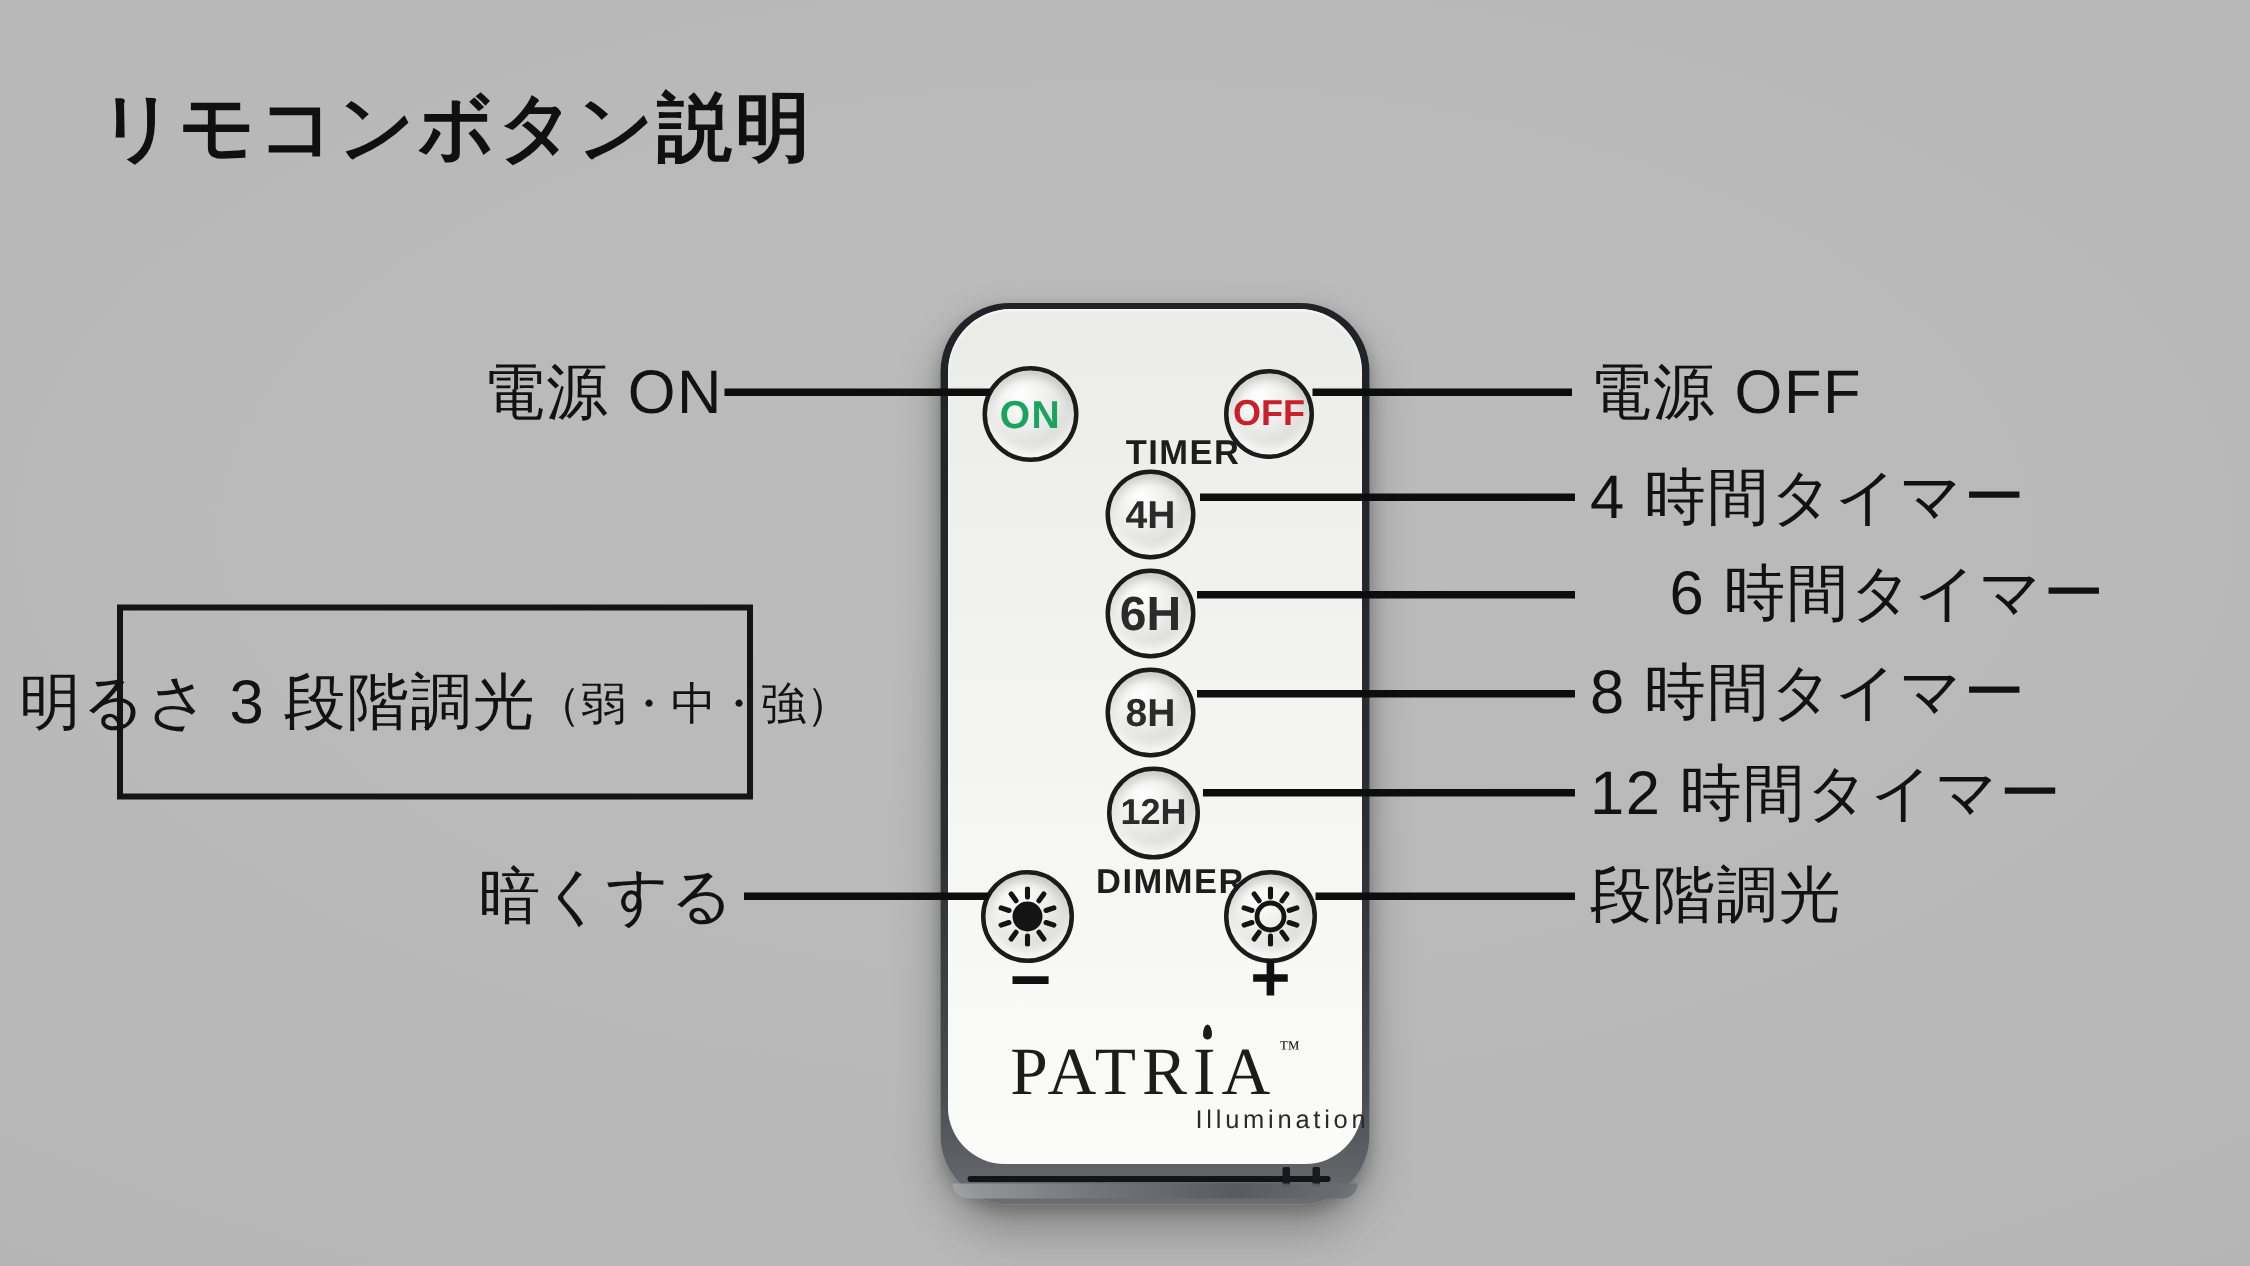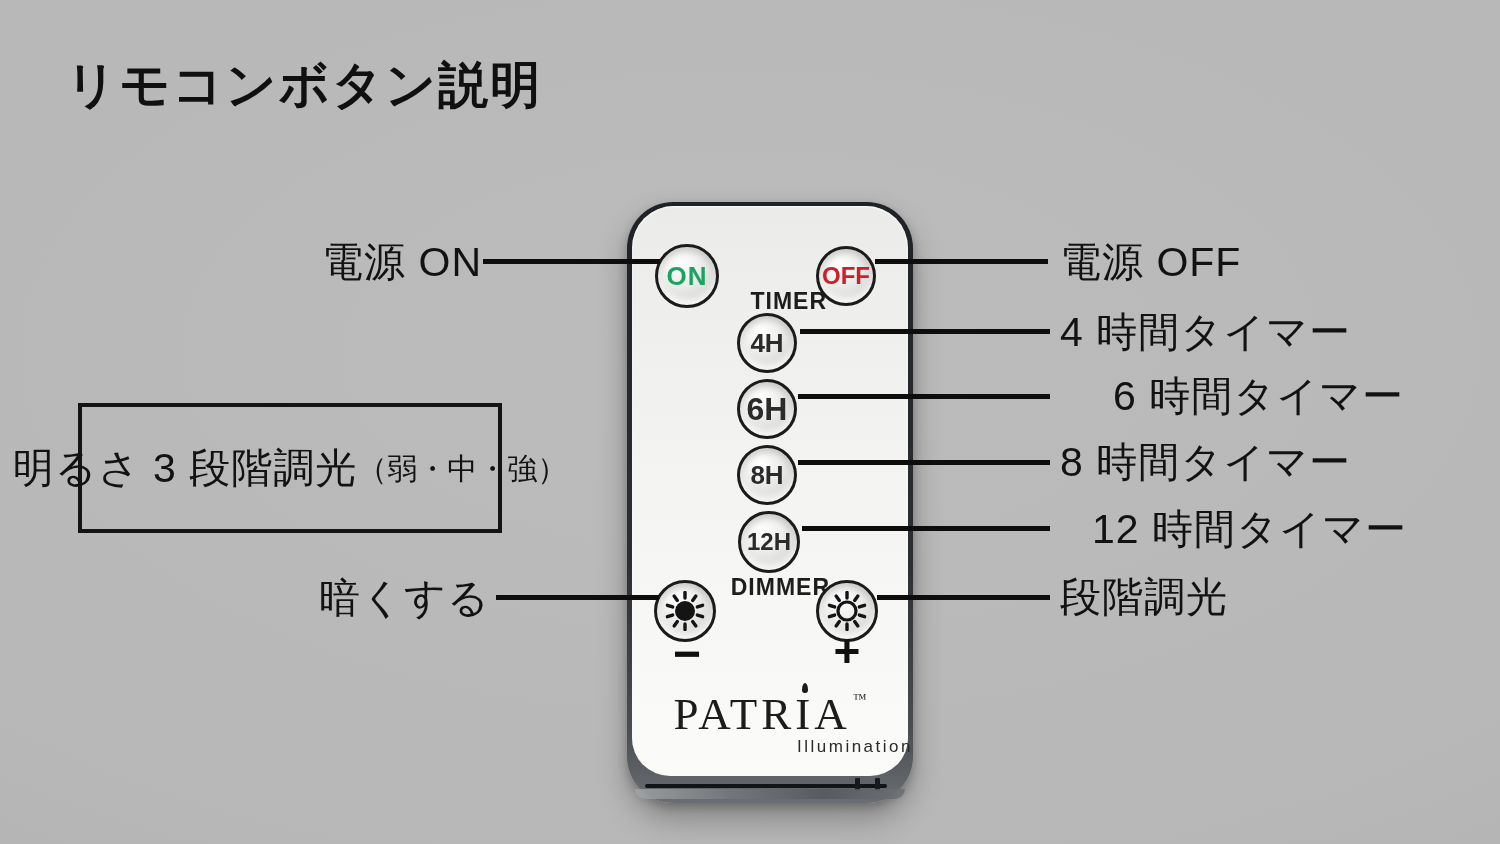--- a/index.html
+++ b/index.html
@@ -109,21 +109,21 @@
   .lab {
     position:absolute; font-size:41px; font-weight:500; color:#121212;
     white-space:nowrap; transform:translateY(-50%); letter-spacing:1px;
   }
   .lab-power-on  { right:1018px; top:262px; }
   .lab-dim-down  { right:1010px; top:598px; }
   .lab-power-off { left:1060px; top:262px; }
   .lab-4h        { left:1060px; top:332px; }
   .lab-6h        { left:1068px; top:396px;margin-left:45px; }
   .lab-8h        { left:1060px; top:462px; }
-  .lab-12h       { left:1060px; top:529px;margin-left:32px; }
+  .lab-12h       { left:1060px; top:529px; }
   .lab-dim-up    { left:1060px; top:597px; }
 
   
   .bright-box {
     position:absolute; left:78px; top:403px; width:424px; height:130px;
     border:4px solid #141414;
     display:flex; align-items:center; justify-content:center;
   }
   .bright-line1 { font-size:41px; font-weight:500; color:#121212; letter-spacing:1px; white-space:nowrap; }
   .bright-line2 { font-size:30px; font-weight:500; color:#121212; margin-top:3px; white-space:nowrap; }

